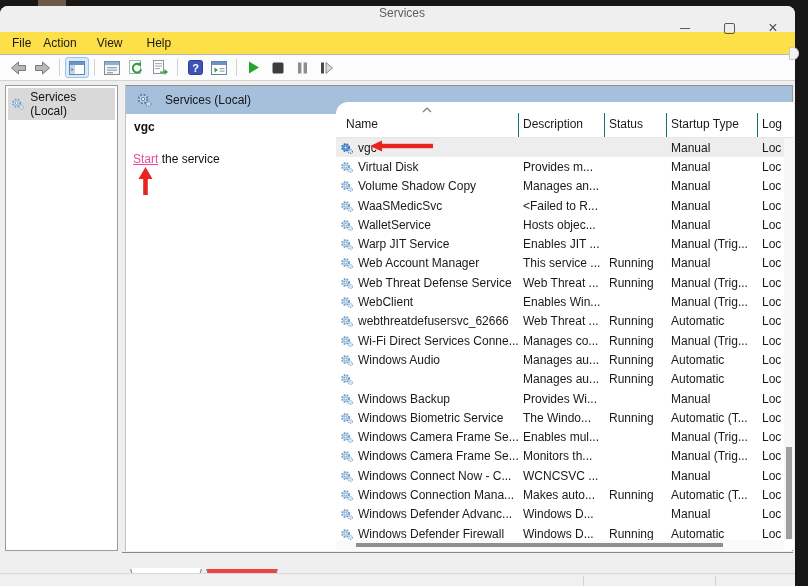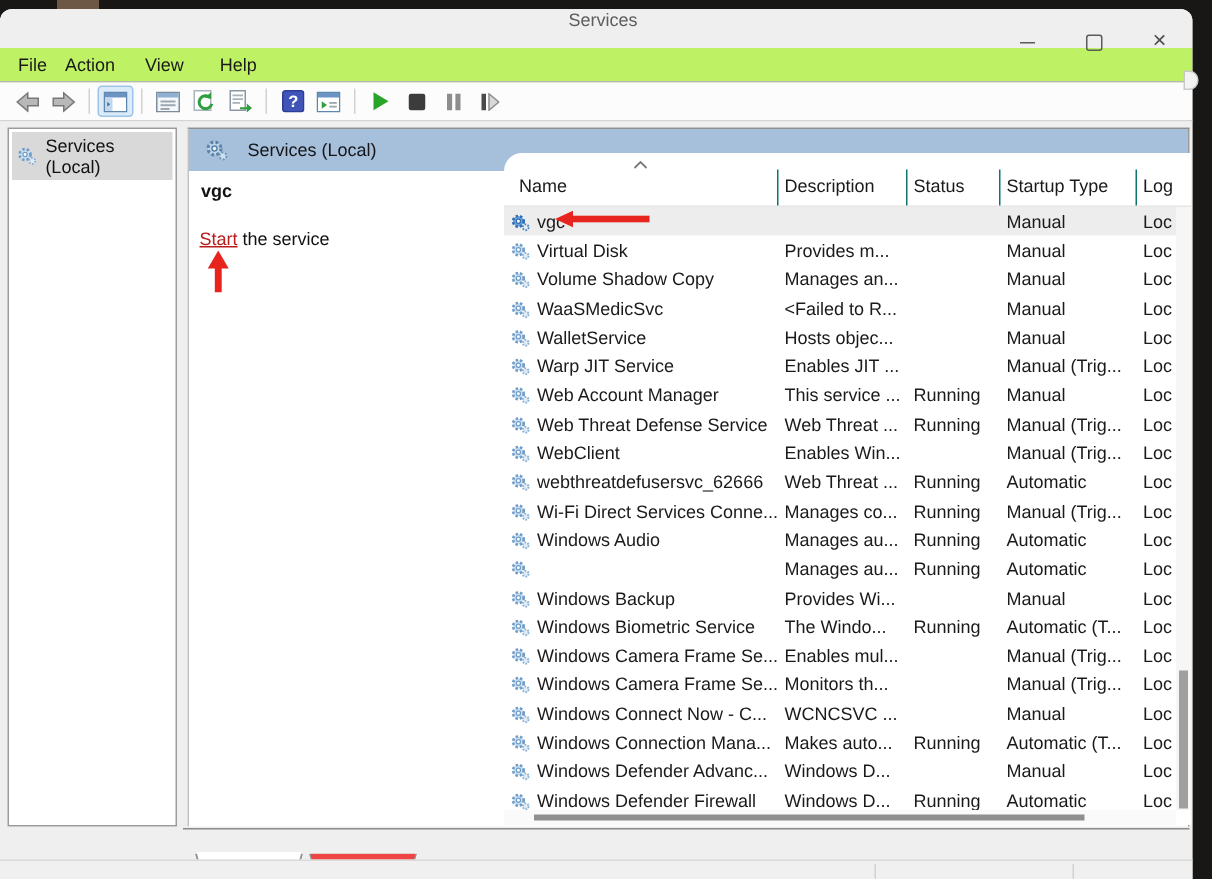--- a/index.html
+++ b/index.html
@@ -22,21 +22,21 @@
   .titlebar{height:26px;background:#efefef;display:flex;align-items:center;position:relative;flex-direction:column;}
   .titlebar .app-icon{margin-left:20px;width:18px;height:16px;}
   .titlebar .title{margin-left:9px;font-size:12px;color:#5d5d5d;}
   .caption-controls{margin-left:auto;display:flex;height:100%;}
   .cap-btn{width:44px;height:100%;display:flex;align-items:center;justify-content:center;color:#4f4f4f;}
   .glyph-min{width:10px;border-top:1px solid #5a5a5a;}
   .glyph-max{width:9px;height:9px;border:1px solid #5a5a5a;border-radius:2px;}
   .glyph-close{font-size:16px;line-height:16px;color:#4f4f4f;}
 
   
-  .menubar{height:22px;background:#bef264;display:flex;align-items:center;border-bottom:1px solid #b5b5b5;font-size:12px;color:#1a1a1a;}
+  .menubar{height:22px;background:#fde047;display:flex;align-items:center;border-bottom:1px solid #b5b5b5;font-size:12px;color:#1a1a1a;}
   .menu-item{padding:0 2px;}
   .menu-item.m0{margin-left:10px;}
   .menu-item.m1{margin-left:8px;}
   .menu-item.m2{margin-left:16px;}
   .menu-item.m3{margin-left:20px;}
 
   
   .toolbar{height:25px;background:#fcfcfc;display:flex;align-items:center;padding-left:6px;border-bottom:1px solid #d4d4d4;}
   .tsep{width:1px;height:17px;background:#d2d2d2;margin:0 5px;}
   .tbtn{width:24px;height:21px;display:flex;align-items:center;justify-content:center;}
@@ -46,21 +46,21 @@
   .content{position:relative;height:506px;background:#efefef;}
 
   .tree-panel{position:absolute;left:5px;top:4px;width:113px;height:466px;background:#ffffff;border:1px solid #9b9b9b;box-sizing:border-box;}
   .tree-item{margin:2px 2px;background:#d9d9d9;display:flex;align-items:center;gap:5px;padding:2px 3px;font-size:12px;color:#111;}
 
   .rpanel{position:absolute;left:125px;top:4px;width:668px;height:466px;background:#ffffff;border-top:1px solid #8f8f8f;border-left:1px solid #c2c2c2;border-right:1px solid #9a9a9a;box-sizing:border-box;position:absolute;}
   .band{height:28px;background:#a6bfda;display:flex;align-items:center;padding-left:10px;gap:12px;font-size:12px;color:#16161a;}
 
   .svc-title{position:absolute;left:8px;top:34px;font-size:12px;font-weight:bold;color:#111;}
   .svc-action{position:absolute;left:7px;top:66px;font-size:12px;color:#111;}
-  .svc-action .link{color:#b91c1c;text-decoration:underline;}
+  .svc-action .link{color:#ec4899;text-decoration:underline;}
 
   .list{position:absolute;left:210px;top:16px;width:458px;height:448px;background:#ffffff;border-top-left-radius:12px;overflow:hidden;}
   .list-header{position:relative;height:36px;display:grid;grid-template-columns:183px 86px 62px 91px 36px;align-items:end;border-bottom:1px solid #e6e6e6;box-sizing:border-box;}
   .hcell{font-size:12px;color:#1a1a1a;padding:0 0 6px 4px;border-right:1px solid #0f766e;height:24px;box-sizing:border-box;display:flex;align-items:flex-end;white-space:nowrap;overflow:hidden;}
   .hcell.first{padding-left:10px;}
   .hcell.last{border-right:none;}
   .sort-indicator{position:absolute;left:86px;top:5px;}
 
   .list-body{position:absolute;left:0;top:36px;width:448px;}
   .row{display:grid;grid-template-columns:183px 86px 62px 91px 36px;height:19.3px;align-items:center;font-size:12px;color:#1a1a1a;}

